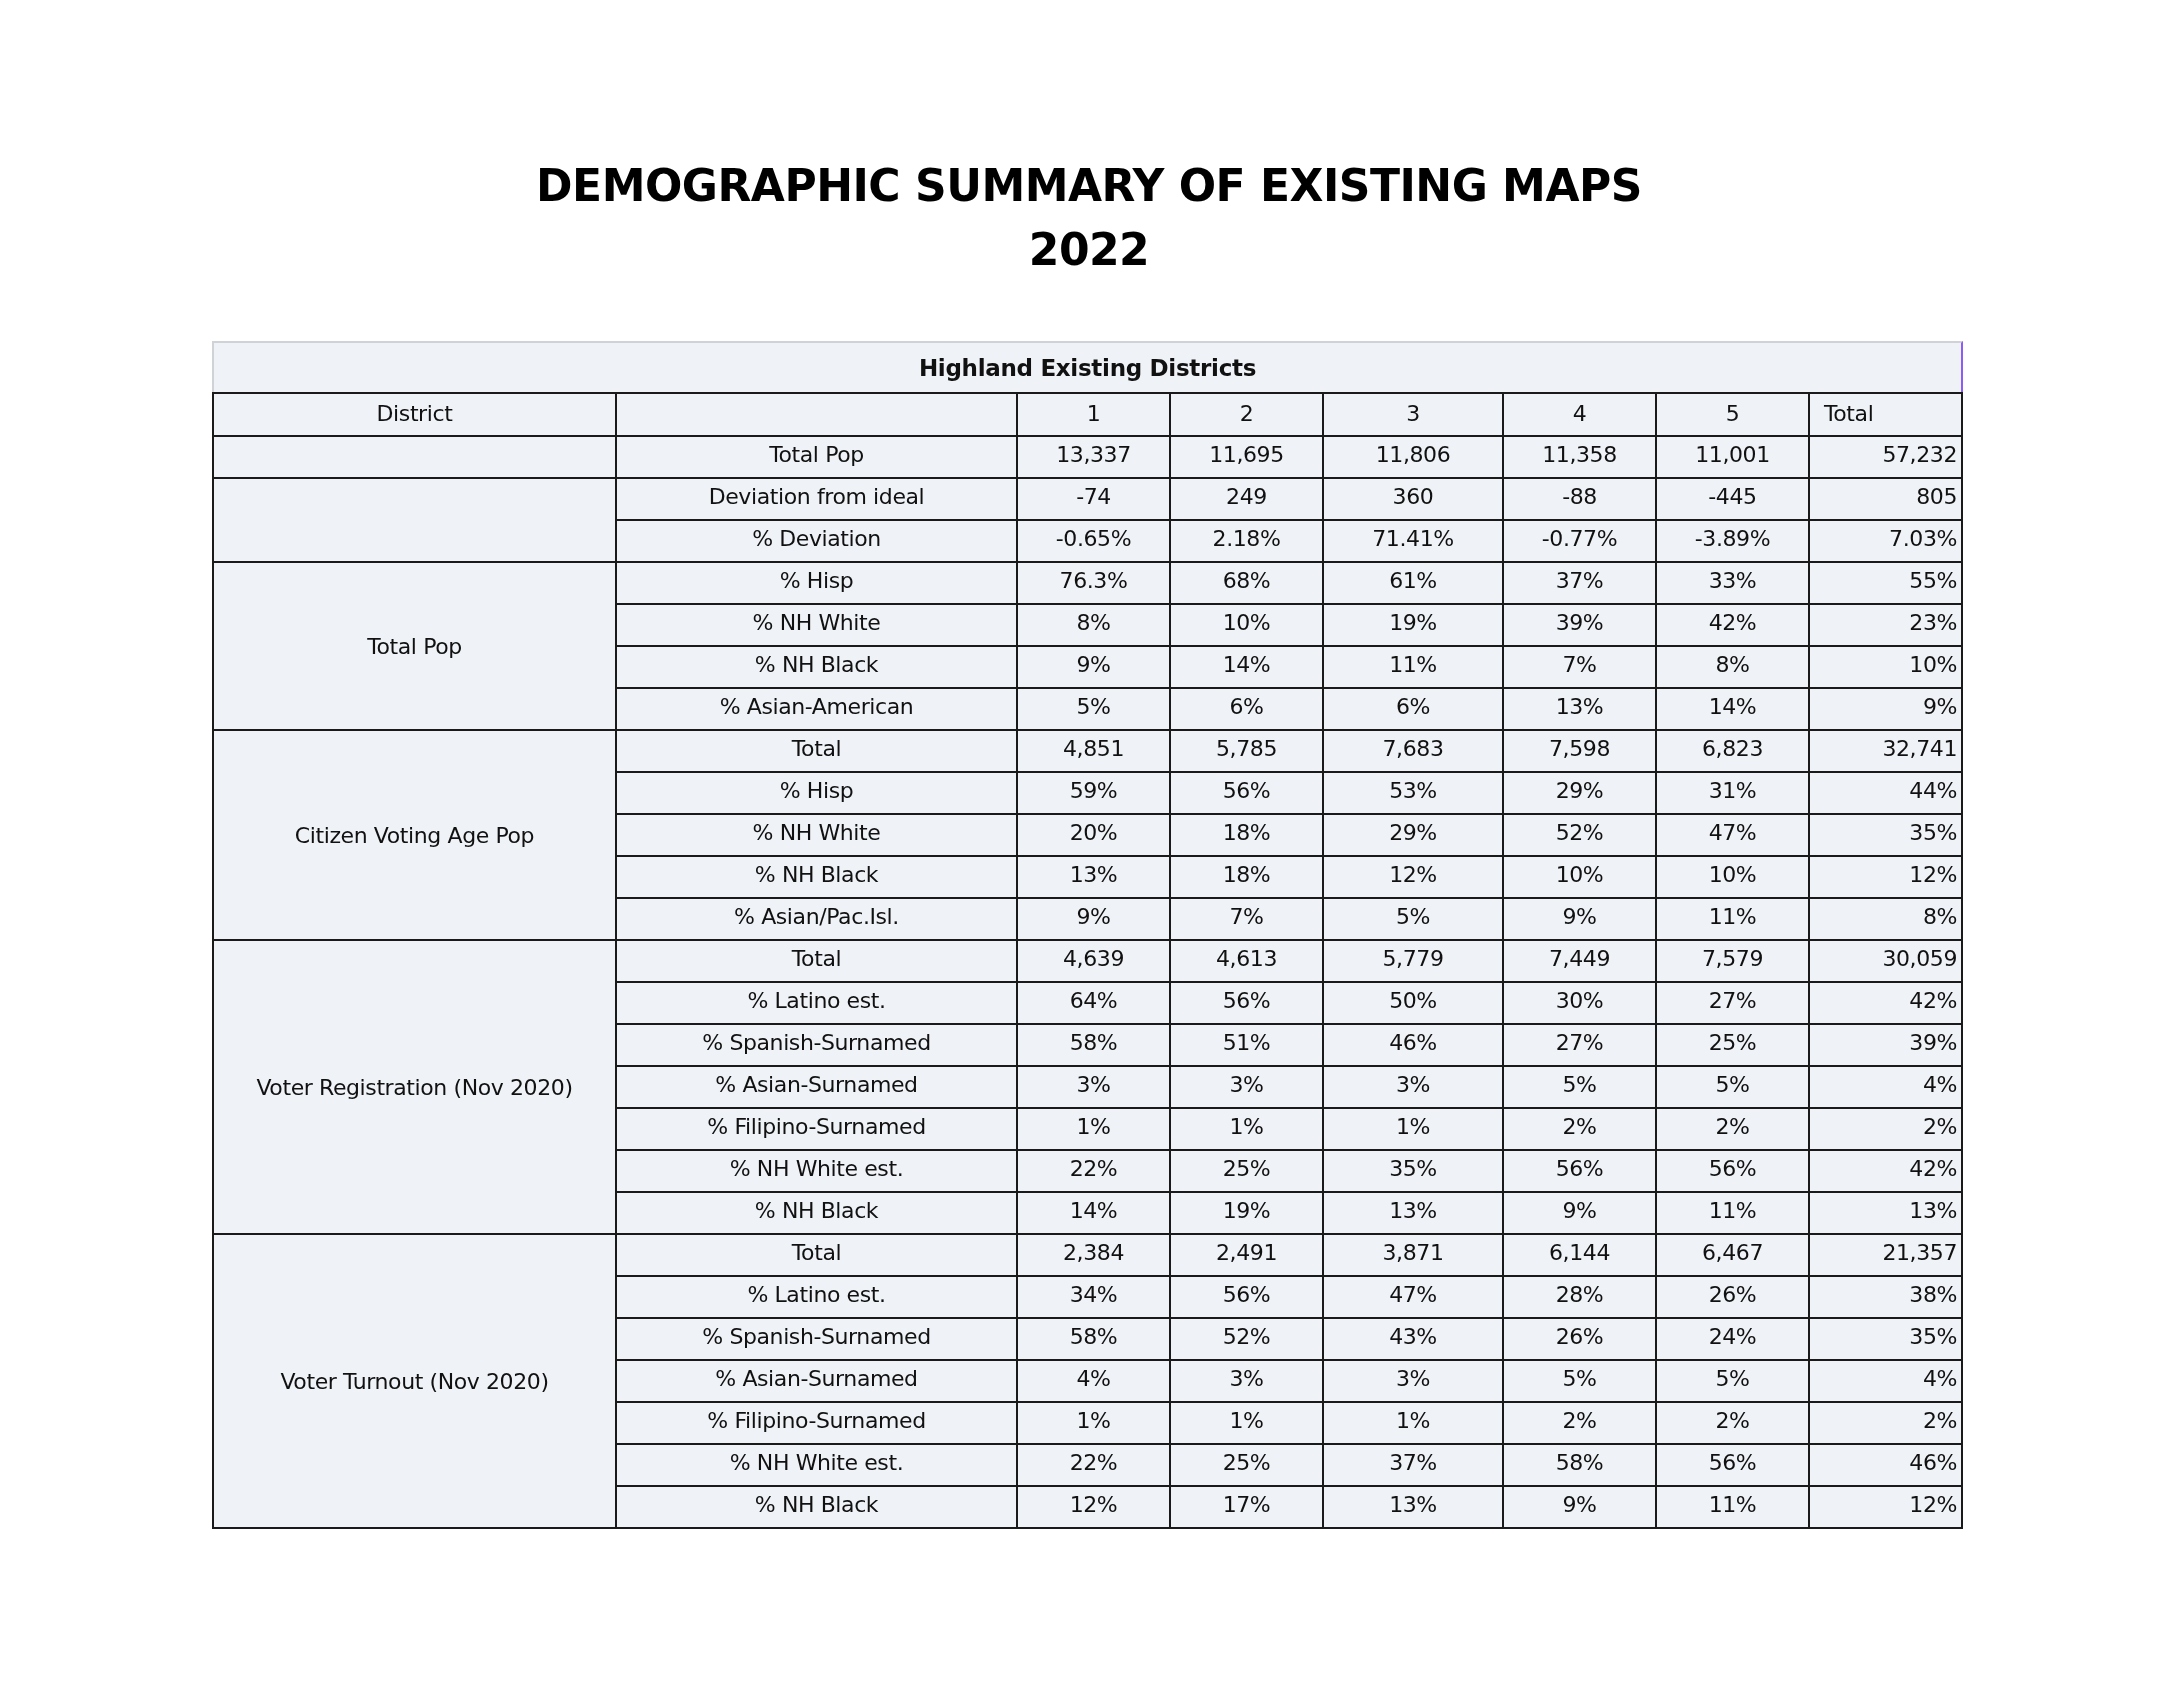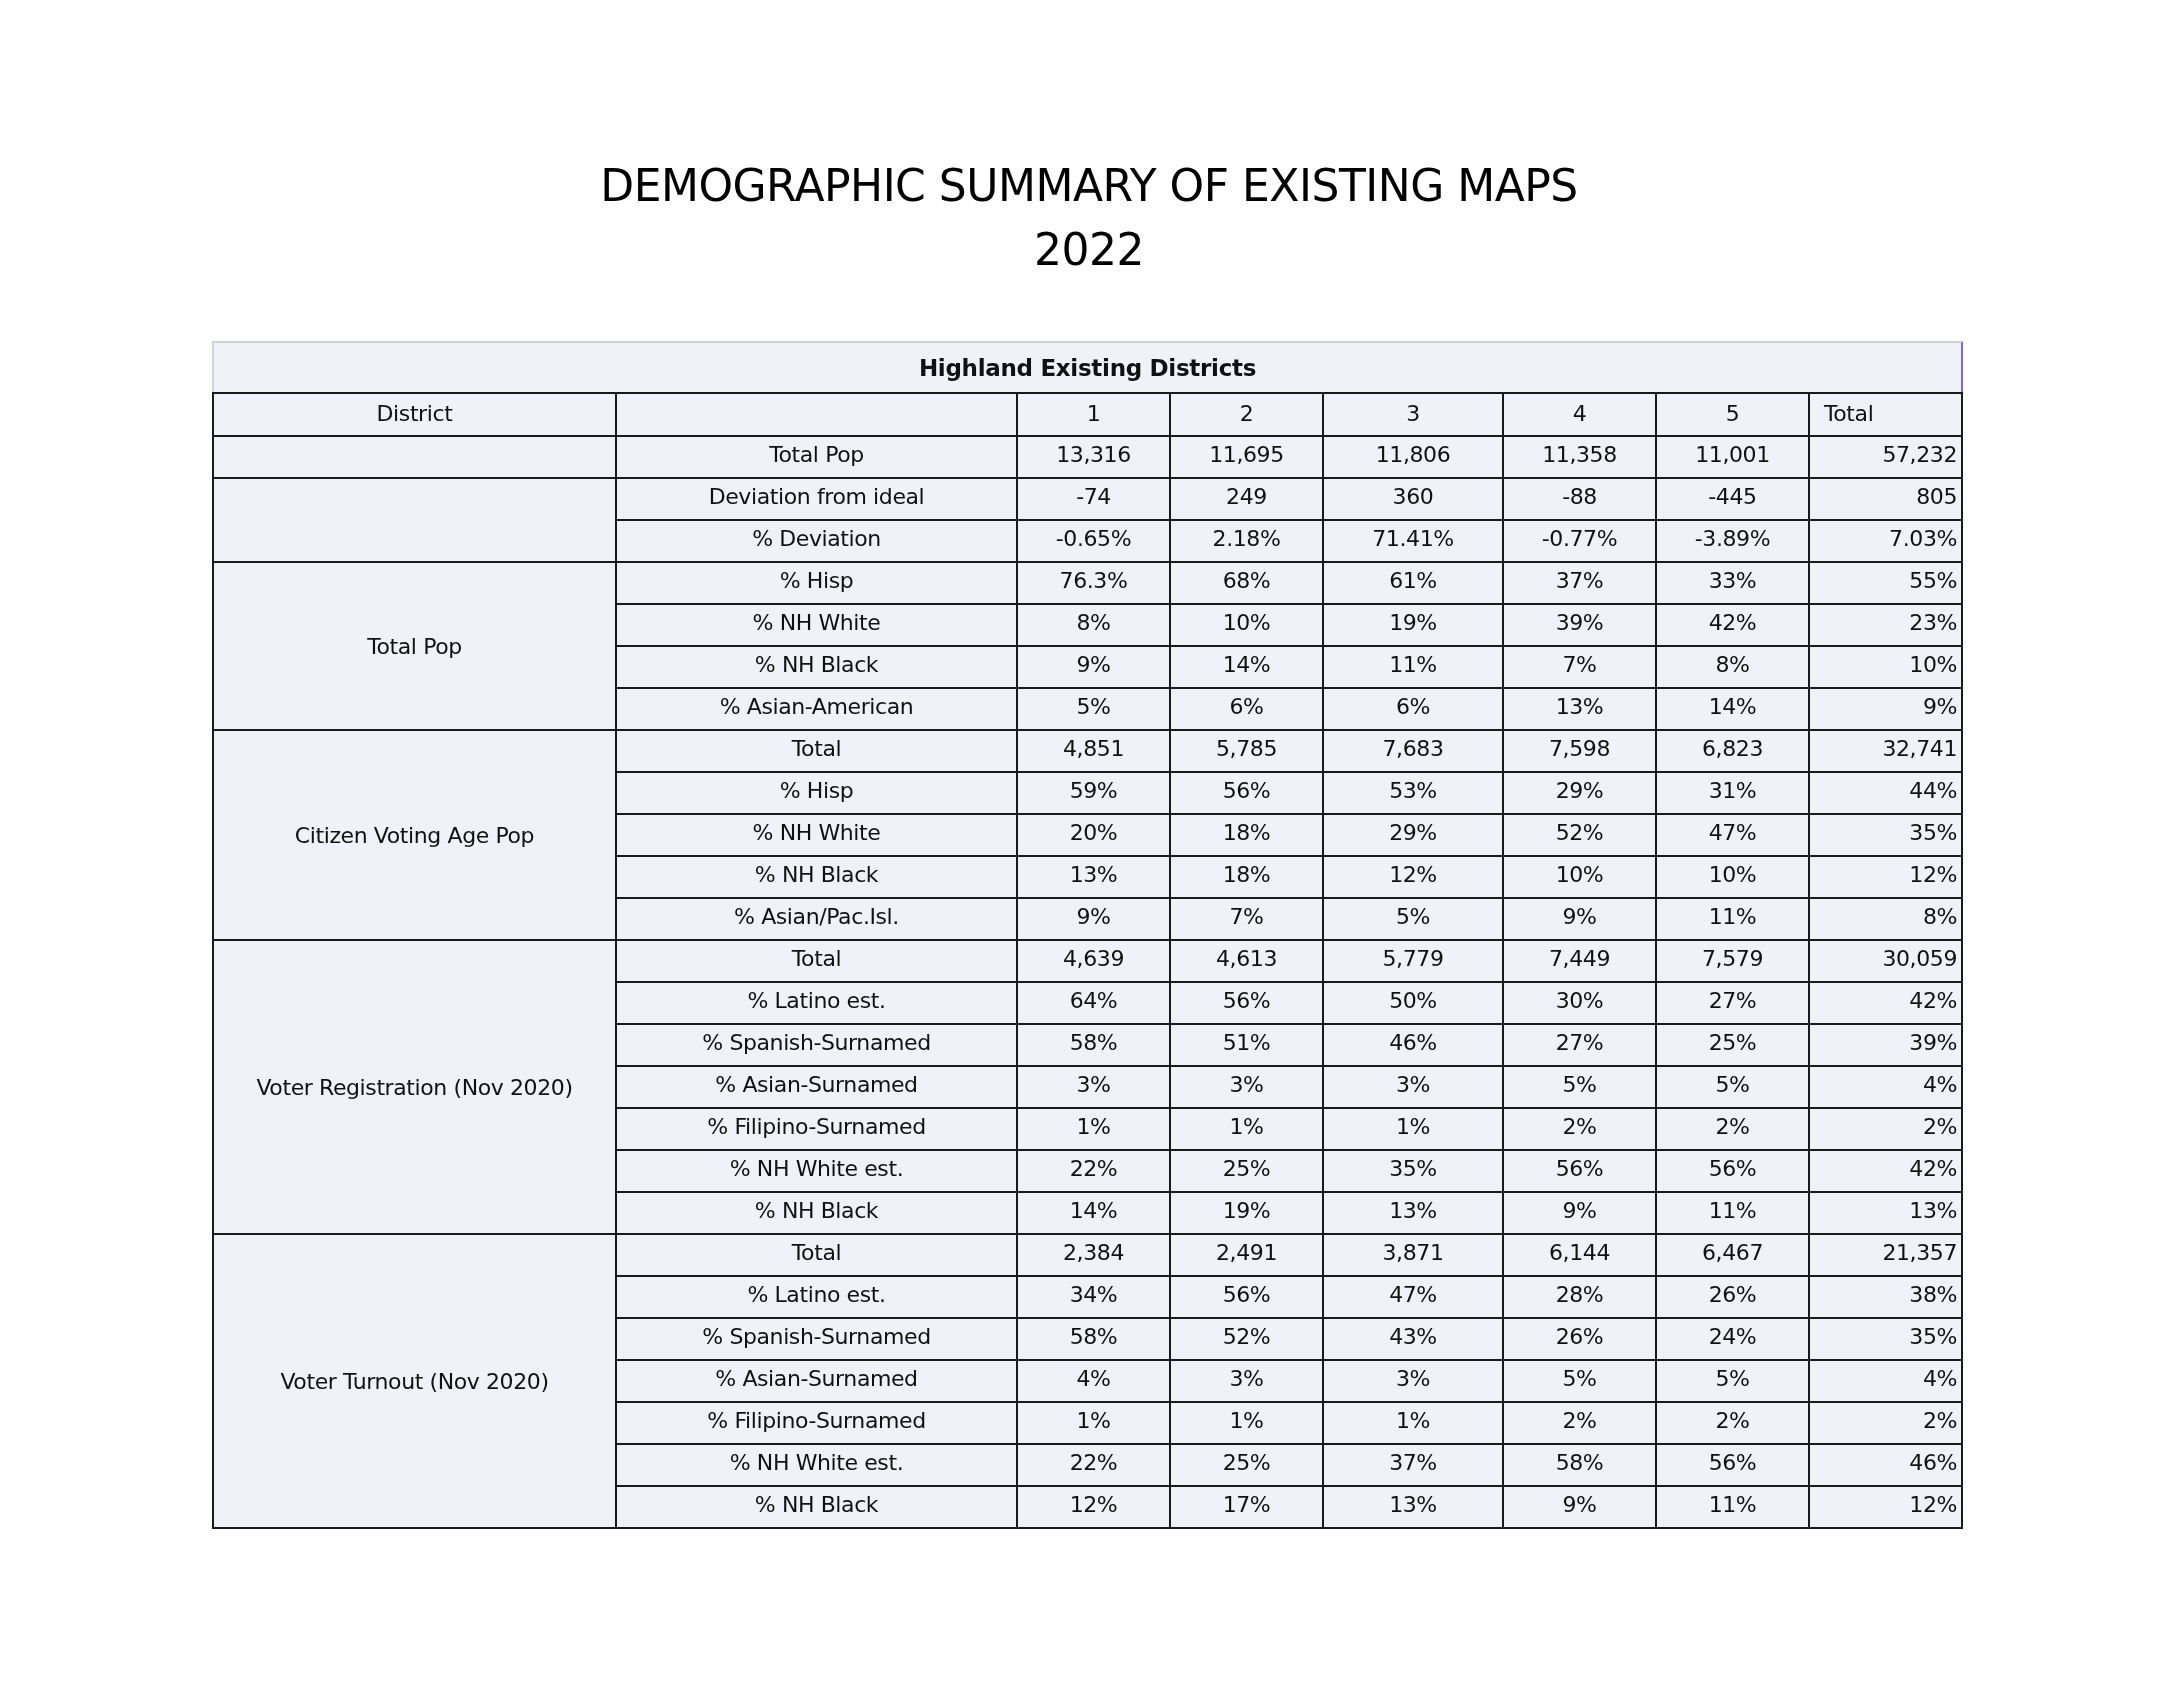--- a/index.html
+++ b/index.html
@@ -3,21 +3,21 @@
 <meta charset="utf-8">
 <style>
   html, body { margin: 0; padding: 0; }
   body {
     width: 2178px; height: 1683px; background: #ffffff; position: relative;
     font-family: "Liberation Sans", "DejaVu Sans", sans-serif; color: #111;
     overflow: hidden;
   }
   .title {
     position: absolute; left: 0; width: 2178px; text-align: center;
-    font-family: "DejaVu Sans", sans-serif; font-weight: normal; color: #000;
+    font-family: "DejaVu Sans", sans-serif; font-weight: bold; color: #000;
     font-size: 44px; letter-spacing: -0.5px;
   }
   .title.line1 { top: 160px; }
   .title.line2 { top: 224px; }
 
   .band {
     position: absolute; left: 212px; top: 341px; width: 1751px; height: 51px;
     background: #eff2f6; border-top: 2px solid #cfd2d6; border-left: 2px solid #cfd2d6;
     border-right: 2px solid #8b5cf6; box-sizing: border-box;
     text-align: center; font-weight: bold; font-size: 23px; line-height: 50px;
@@ -65,21 +65,21 @@
       <td>1</td>
       <td>2</td>
       <td>3</td>
       <td>4</td>
       <td>5</td>
       <td class="total-hdr">Total</td>
     </tr>
   <tr class="data">
         <td class="group" rowspan="1"></td>
         <td>Total Pop</td>
-        <td>13,316</td>
+        <td>13,337</td>
         <td>11,695</td>
         <td>11,806</td>
         <td>11,358</td>
         <td>11,001</td>
         <td class="total-col">57,232</td>
       </tr>
       <tr class="data">
         <td class="group" rowspan="2"></td>
         <td>Deviation from ideal</td>
         <td>-74</td>

